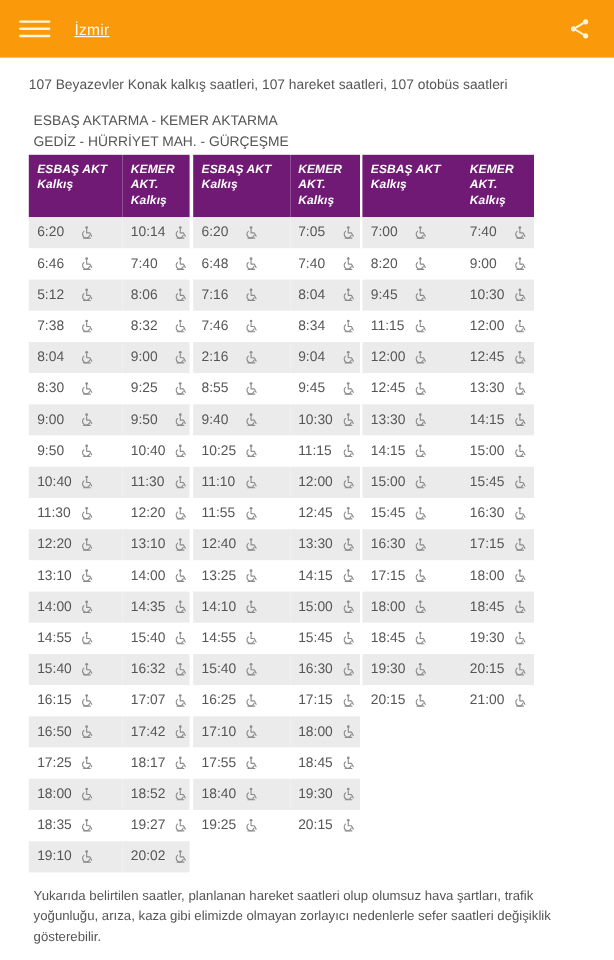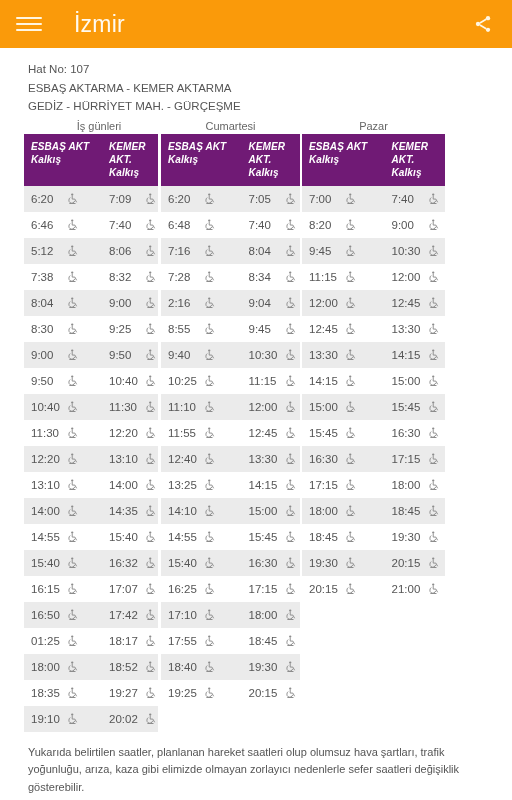--- a/index.html
+++ b/index.html
@@ -36,26 +36,27 @@
     cursor: pointer;
     flex: 0 0 auto;
   }
   .appbar .menu-btn span {
     display: block;
     height: 2px;
     background: #fff6e2;
     border-radius: 1px;
   }
   .appbar .title {
-    margin-left: 32px;
+    margin-left: 20px;
     color: #fffaf0;
-    font-size: 23px;
+    font-size: 13px;
     letter-spacing: .2px;
     flex: 1 1 auto;
     white-space: nowrap;
+    text-decoration: underline;
   }
   .appbar .share-btn {
     width: 26px;
     height: 26px;
     flex: 0 0 auto;
     cursor: pointer;
     display: flex;
     align-items: center;
     justify-content: center;
   }
@@ -170,32 +171,27 @@
       <circle cx="18" cy="5" r="2.6" fill="#fff6e2"></circle>
       <circle cx="6" cy="12" r="2.6" fill="#fff6e2"></circle>
       <circle cx="18" cy="19" r="2.6" fill="#fff6e2"></circle>
       <path d="M8.3 10.8 L15.8 6.3 M8.3 13.2 L15.8 17.7" stroke="#fff6e2" stroke-width="2" fill="none"></path>
     </svg>
   </div>
 </div>
 
 <div class="content">
 
+  <div class="lead">107 Beyazevler Konak kalkış saatleri, 107 hareket saatleri, 107 otobüs saatleri</div>
 
   <div class="meta">
-    <div>Hat No: 107</div>
     <div>ESBAŞ AKTARMA - KEMER AKTARMA</div>
     <div>GEDİZ - HÜRRİYET MAH. - GÜRÇEŞME</div>
   </div>
 
-  <div class="daylabels">
-    <div class="d d1">İş günleri</div>
-    <div class="d d2">Cumartesi</div>
-    <div class="d d3">Pazar</div>
-  </div>
 
   <div class="tables">
 
     <table class="tbl g1">
       <thead>
         <tr>
           <th>ESBAŞ AKT Kalkış</th>
           <th>KEMER AKT. Kalkış</th>
         </tr>
       </thead>
@@ -206,21 +202,21 @@
                 <span class="wc">
                   <svg viewBox="0 0 24 26" width="11" height="12">
                     <circle cx="9.2" cy="3.4" r="2.5" fill="#8c8c8c"></circle>
                     <path d="M9.2 6.6 L9.2 13.2 L15 13.2 L18.4 19.4" stroke="#8c8c8c" stroke-width="2.1" fill="none" stroke-linecap="round" stroke-linejoin="round"></path>
                     <path d="M4.2 10.4 A6.6 6.6 0 1 0 14.6 17.6" stroke="#8c8c8c" stroke-width="2.1" fill="none" stroke-linecap="round"></path>
                     <rect x="2.6" y="21.6" width="14.2" height="2.1" rx="1" fill="#8c8c8c"></rect>
                   </svg>
                 </span>
               </span></td>
             <td><span class="cellwrap">
-                <span class="tm">7:09</span>
+                <span class="tm">10:14</span>
                 <span class="wc">
                   <svg viewBox="0 0 24 26" width="11" height="12">
                     <circle cx="9.2" cy="3.4" r="2.5" fill="#8c8c8c"></circle>
                     <path d="M9.2 6.6 L9.2 13.2 L15 13.2 L18.4 19.4" stroke="#8c8c8c" stroke-width="2.1" fill="none" stroke-linecap="round" stroke-linejoin="round"></path>
                     <path d="M4.2 10.4 A6.6 6.6 0 1 0 14.6 17.6" stroke="#8c8c8c" stroke-width="2.1" fill="none" stroke-linecap="round"></path>
                     <rect x="2.6" y="21.6" width="14.2" height="2.1" rx="1" fill="#8c8c8c"></rect>
                   </svg>
                 </span>
               </span></td>
           </tr>
@@ -603,21 +599,21 @@
                     <circle cx="9.2" cy="3.4" r="2.5" fill="#8c8c8c"></circle>
                     <path d="M9.2 6.6 L9.2 13.2 L15 13.2 L18.4 19.4" stroke="#8c8c8c" stroke-width="2.1" fill="none" stroke-linecap="round" stroke-linejoin="round"></path>
                     <path d="M4.2 10.4 A6.6 6.6 0 1 0 14.6 17.6" stroke="#8c8c8c" stroke-width="2.1" fill="none" stroke-linecap="round"></path>
                     <rect x="2.6" y="21.6" width="14.2" height="2.1" rx="1" fill="#8c8c8c"></rect>
                   </svg>
                 </span>
               </span></td>
           </tr>
           <tr>
             <td><span class="cellwrap">
-                <span class="tm">01:25</span>
+                <span class="tm">17:25</span>
                 <span class="wc">
                   <svg viewBox="0 0 24 26" width="11" height="12">
                     <circle cx="9.2" cy="3.4" r="2.5" fill="#8c8c8c"></circle>
                     <path d="M9.2 6.6 L9.2 13.2 L15 13.2 L18.4 19.4" stroke="#8c8c8c" stroke-width="2.1" fill="none" stroke-linecap="round" stroke-linejoin="round"></path>
                     <path d="M4.2 10.4 A6.6 6.6 0 1 0 14.6 17.6" stroke="#8c8c8c" stroke-width="2.1" fill="none" stroke-linecap="round"></path>
                     <rect x="2.6" y="21.6" width="14.2" height="2.1" rx="1" fill="#8c8c8c"></rect>
                   </svg>
                 </span>
               </span></td>
             <td><span class="cellwrap">
@@ -782,21 +778,21 @@
                     <circle cx="9.2" cy="3.4" r="2.5" fill="#8c8c8c"></circle>
                     <path d="M9.2 6.6 L9.2 13.2 L15 13.2 L18.4 19.4" stroke="#8c8c8c" stroke-width="2.1" fill="none" stroke-linecap="round" stroke-linejoin="round"></path>
                     <path d="M4.2 10.4 A6.6 6.6 0 1 0 14.6 17.6" stroke="#8c8c8c" stroke-width="2.1" fill="none" stroke-linecap="round"></path>
                     <rect x="2.6" y="21.6" width="14.2" height="2.1" rx="1" fill="#8c8c8c"></rect>
                   </svg>
                 </span>
               </span></td>
           </tr>
           <tr>
             <td><span class="cellwrap">
-                <span class="tm">7:28</span>
+                <span class="tm">7:46</span>
                 <span class="wc">
                   <svg viewBox="0 0 24 26" width="11" height="12">
                     <circle cx="9.2" cy="3.4" r="2.5" fill="#8c8c8c"></circle>
                     <path d="M9.2 6.6 L9.2 13.2 L15 13.2 L18.4 19.4" stroke="#8c8c8c" stroke-width="2.1" fill="none" stroke-linecap="round" stroke-linejoin="round"></path>
                     <path d="M4.2 10.4 A6.6 6.6 0 1 0 14.6 17.6" stroke="#8c8c8c" stroke-width="2.1" fill="none" stroke-linecap="round"></path>
                     <rect x="2.6" y="21.6" width="14.2" height="2.1" rx="1" fill="#8c8c8c"></rect>
                   </svg>
                 </span>
               </span></td>
             <td><span class="cellwrap">

